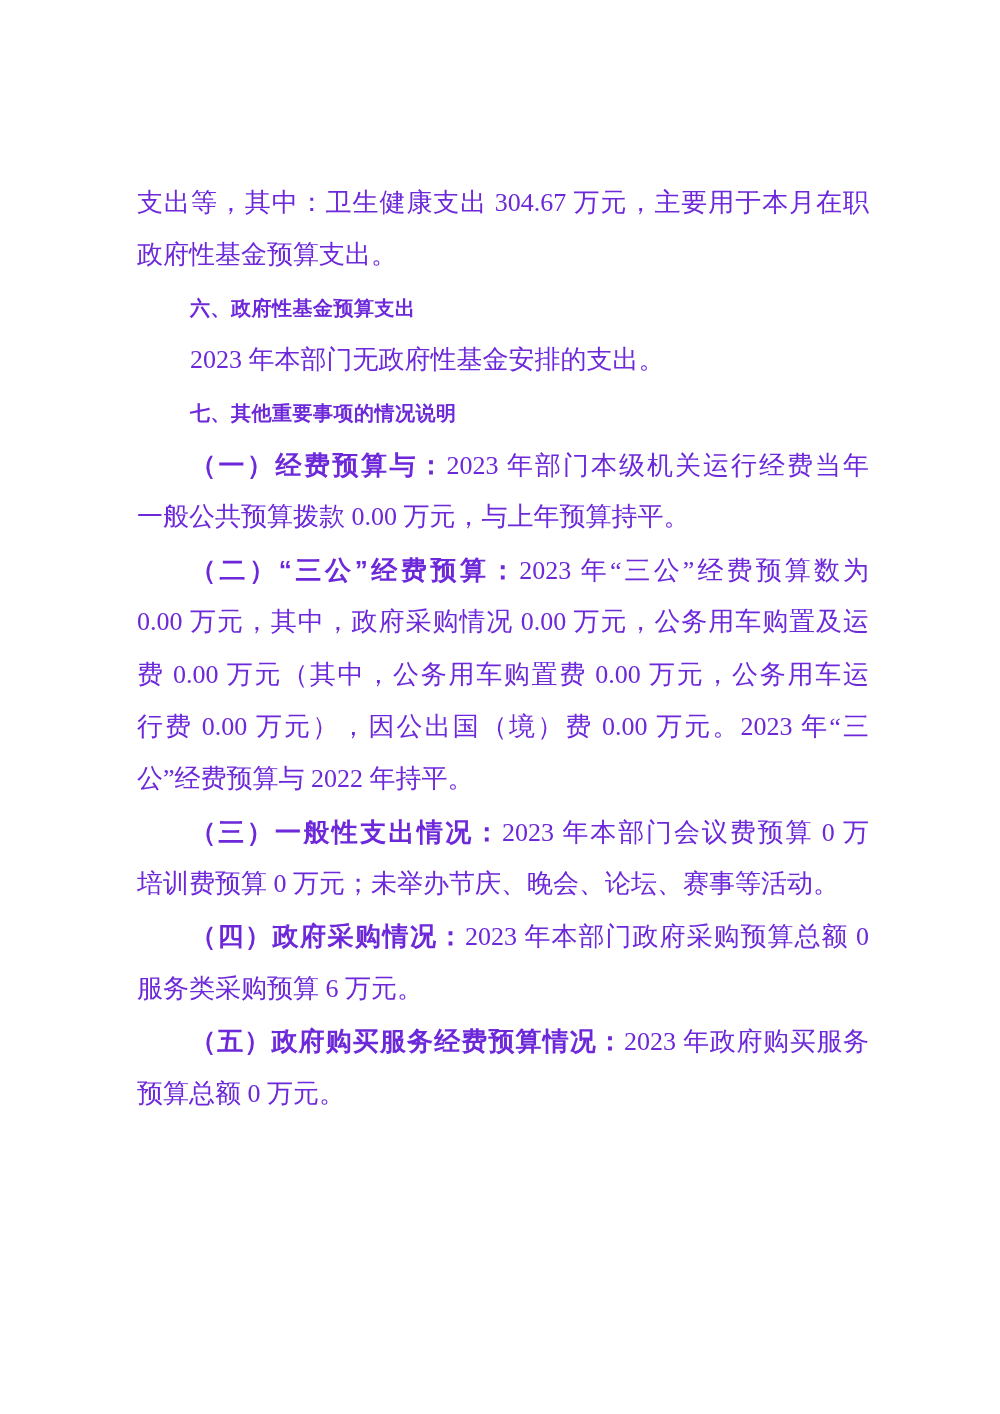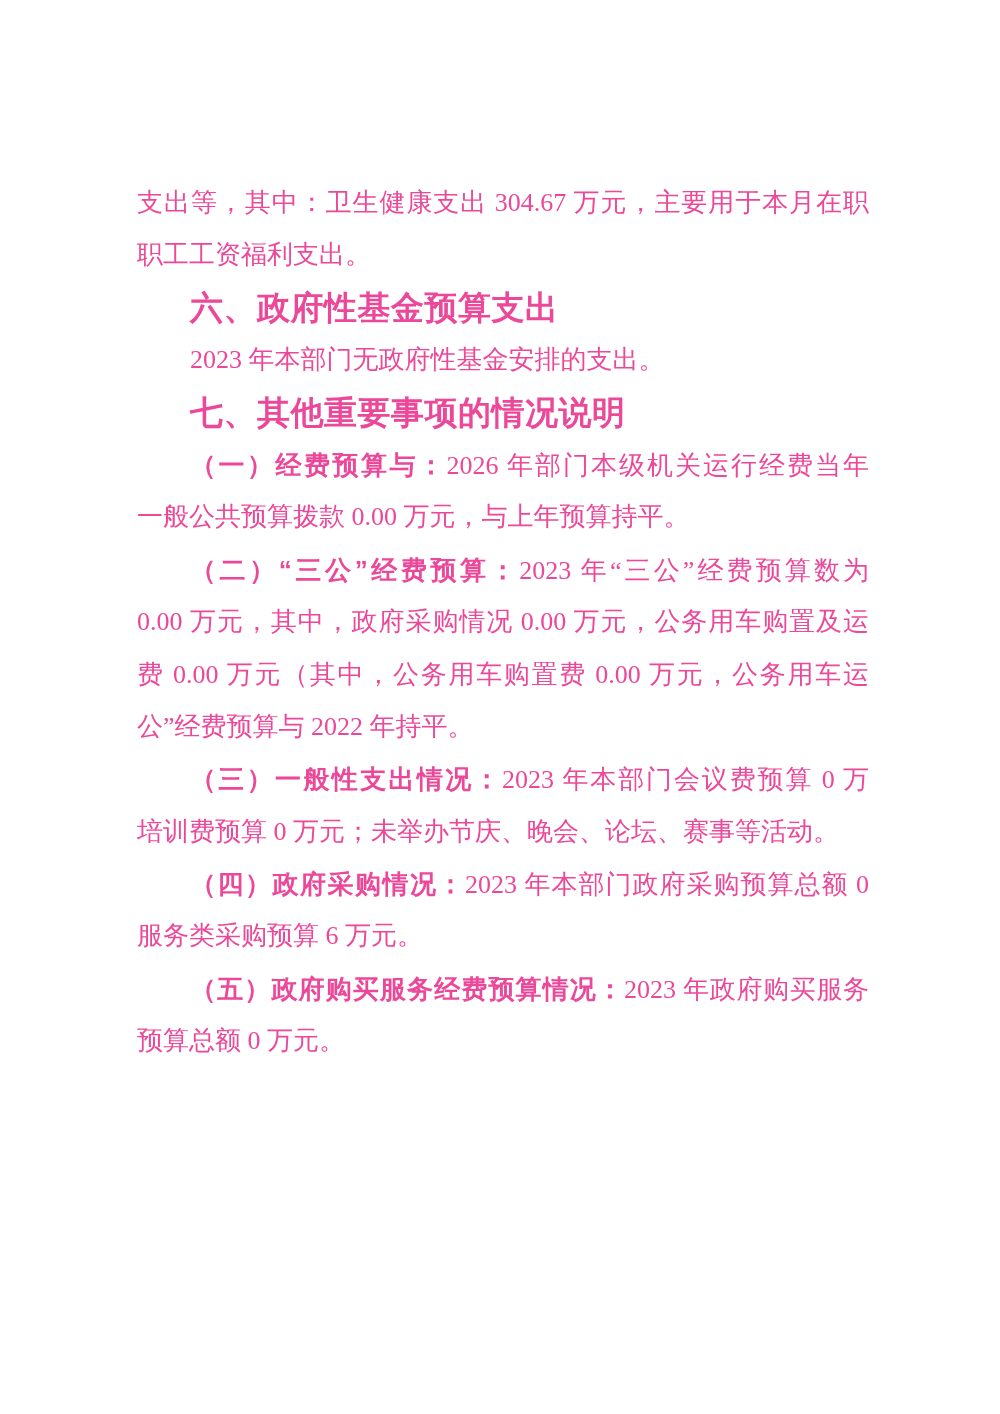--- a/index.html
+++ b/index.html
@@ -35,44 +35,45 @@
   .line.justify {
     white-space: normal;
     text-align-last: justify;
   }
   .line.indent {
     padding-left: 53px;
   }
   .line.heading {
     font-family: "Liberation Sans", sans-serif;
     font-weight: 700;
-    font-size: 33px;
+    font-size: 20px;
     letter-spacing: 1px;
   }
   .seg.bold {
     font-family: "Liberation Sans", sans-serif;
     font-weight: 700;
     letter-spacing: 0.5px;
   }
 </style>
 </head>
 <body>
 
 <div class="page">
-  <div class="content" id="doc-content" style="color: #ec4899;">
+  <div class="content" id="doc-content" style="color: #6d28d9;">
       <div class="line justify"><span class="seg">支出等，其中：卫生健康支出 304.67 万元，主要用于本月在职</span></div>
-      <div class="line"><span class="seg">职工工资福利支出。</span></div>
+      <div class="line"><span class="seg">政府性基金预算支出。</span></div>
       <div class="line indent heading"><span class="seg bold">六、政府性基金预算支出</span></div>
       <div class="line indent"><span class="seg">2023 年本部门无政府性基金安排的支出。</span></div>
       <div class="line indent heading"><span class="seg bold">七、其他重要事项的情况说明</span></div>
-      <div class="line indent justify"><span class="seg bold">（一）经费预算与：</span><span class="seg">2026 年部门本级机关运行经费当年</span></div>
+      <div class="line indent justify"><span class="seg bold">（一）经费预算与：</span><span class="seg">2023 年部门本级机关运行经费当年</span></div>
       <div class="line"><span class="seg">一般公共预算拨款 0.00 万元，与上年预算持平。</span></div>
       <div class="line indent justify"><span class="seg bold">（二）“三公”经费预算：</span><span class="seg">2023 年“三公”经费预算数为</span></div>
       <div class="line justify"><span class="seg">0.00 万元，其中，政府采购情况 0.00 万元，公务用车购置及运行</span></div>
       <div class="line justify"><span class="seg">费 0.00 万元（其中，公务用车购置费 0.00 万元，公务用车运</span></div>
+      <div class="line justify"><span class="seg">行费 0.00 万元），因公出国（境）费 0.00 万元。2023 年“三</span></div>
       <div class="line"><span class="seg">公”经费预算与 2022 年持平。</span></div>
       <div class="line indent justify"><span class="seg bold">（三）一般性支出情况：</span><span class="seg">2023 年本部门会议费预算 0 万元；</span></div>
       <div class="line"><span class="seg">培训费预算 0 万元；未举办节庆、晚会、论坛、赛事等活动。</span></div>
       <div class="line indent justify"><span class="seg bold">（四）政府采购情况：</span><span class="seg">2023 年本部门政府采购预算总额 0</span></div>
       <div class="line"><span class="seg">服务类采购预算 6 万元。</span></div>
       <div class="line indent justify"><span class="seg bold">（五）政府购买服务经费预算情况：</span><span class="seg">2023 年政府购买服务</span></div>
       <div class="line"><span class="seg">预算总额 0 万元。</span></div>
     </div>
 </div>
 

